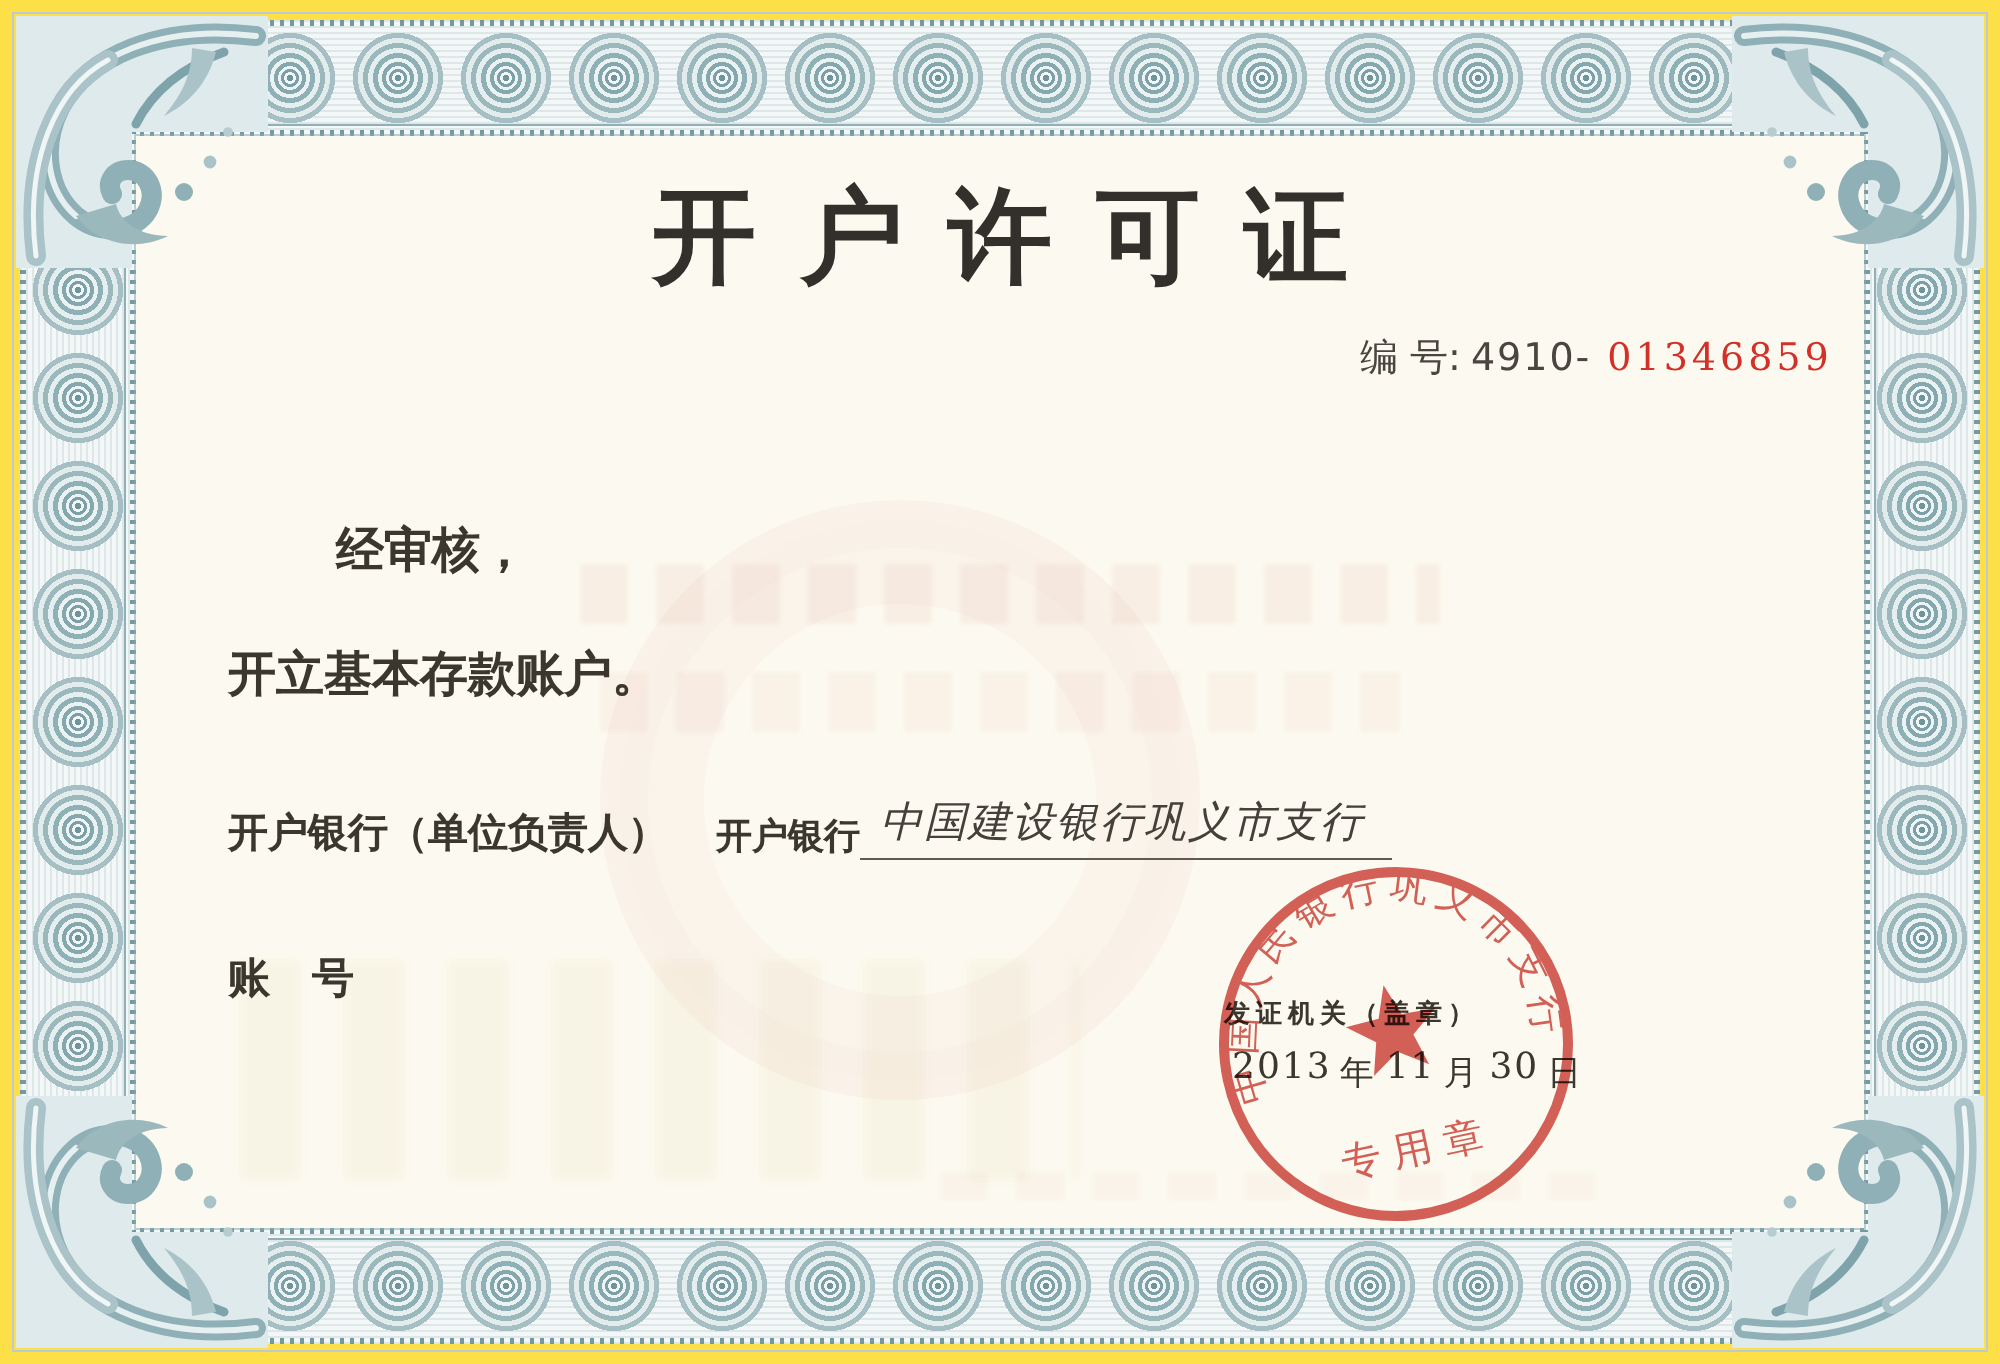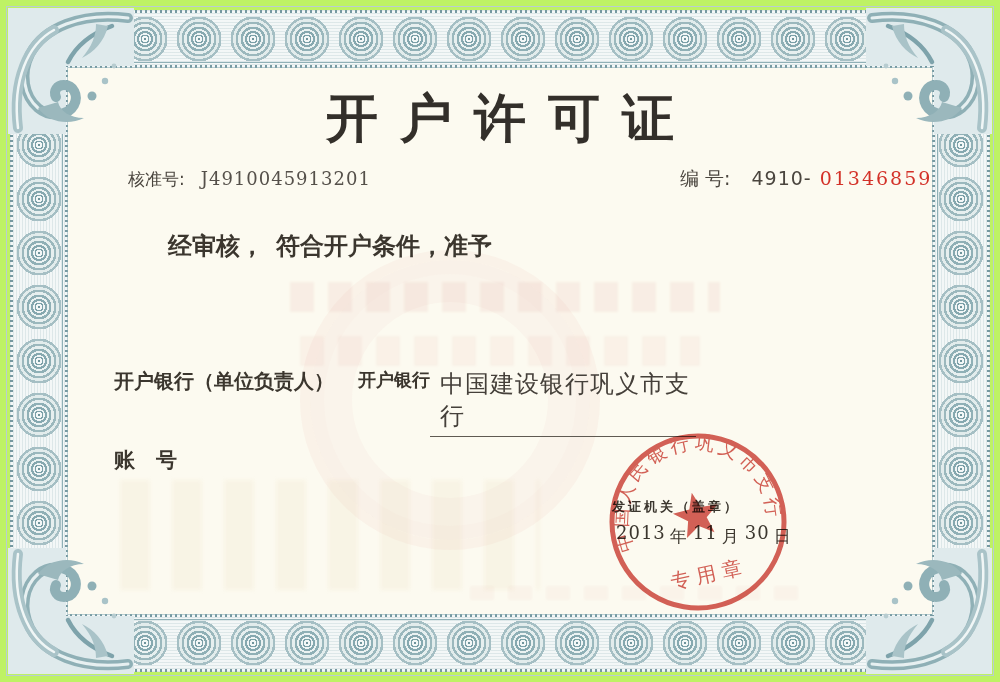--- a/index.html
+++ b/index.html
@@ -1,16 +1,16 @@
 <!DOCTYPE html>
 <html><head>
 <meta charset="utf-8">
 <style>
   html,body{margin:0;padding:0;background:#e9e9e9;}
-  .stage{width:1000px;height:682px;position:relative;margin:0 auto;background:#bef264;
+  .stage{width:1000px;height:682px;position:relative;margin:0 auto;background:#fde047;
          font-family:"DejaVu Sans","Liberation Sans",sans-serif;overflow:hidden;}
 
   
   .frame-outline{position:absolute;inset:6px;border:1px solid #b9cdd1;z-index:2;pointer-events:none;}
   .paper{position:absolute;inset:64px;background:#fcfaf0;z-index:0;}
   .strip{position:absolute;z-index:1;background-color:#f3f7f7;}
   .strip.h{left:10px;right:10px;height:58px;
     background-image:
       radial-gradient(circle, #6f949c 0 1.5px, #f2f7f7 1.5px 3px, #7ba0a8 3px 4.5px, #eef4f5 4.5px 6px,
         #85a8af 6px 8px, #eaf2f2 8px 10px, #8fb0b6 10px 12.5px, #e6efef 12.5px 15px,
@@ -55,35 +55,35 @@
 
   
   .ink{color:#3b362e;}
   .title{position:absolute;top:84px;left:0;width:100%;text-align:center;z-index:5;
     font-size:52px;font-weight:700;letter-spacing:22px;text-indent:22px;color:#332f2a;}
   .hdr-row{position:absolute;z-index:5;font-size:17px;color:#4a453e;}
   .approval{left:128px;top:168px;}
   .approval .val{font-family:"DejaVu Serif","Liberation Serif",serif;font-size:18px;
     letter-spacing:1px;margin-left:16px;color:#55504a;}
   .serial{left:680px;top:166px;font-size:19px;}
-  .serial .pre{margin-left:21px;letter-spacing:1px;}
+  .serial .pre{margin-left:5px;letter-spacing:1px;}
   .serial .red{font-family:"DejaVu Serif","Liberation Serif",serif;color:#d33128;
     letter-spacing:2px;margin-left:8px;}
 
-  .bodyline{position:absolute;z-index:5;display:flex;align-items:flex-start;font-size:24px;font-weight:600;}
+  .bodyline{position:absolute;z-index:5;display:flex;align-items:flex-end;font-size:24px;font-weight:600;margin-top:29px;}
   .l1{left:168px;top:230px;}
   .l2{left:114px;top:292px;}
   .l3{left:114px;top:368px;font-size:20px;}
   .l4{left:114px;top:446px;font-size:21px;}
   .fill{border-bottom:1px solid #5f5a52;display:inline-block;text-align:left;
     font-weight:400;font-family:"DejaVu Serif","Liberation Serif",serif;
     padding:0 0 4px 10px;color:#45403a;}
   .fill.company{width:342px;font-size:19px;letter-spacing:1px;}
   .fill.rep{width:178px;font-size:19px;letter-spacing:2px;}
-  .fill.bank{width:256px;font-size:24px;letter-spacing:1px;}
+  .fill.bank{width:256px;font-size:21px;letter-spacing:1px;font-style:italic;}
   .fill.acct{width:306px;font-size:21px;letter-spacing:1px;}
   .gap24{display:inline-block;width:24px;} .gap12{display:inline-block;width:12px;}
 
   .issuer{position:absolute;left:612px;top:498px;z-index:5;color:#3b362e;}
   .issuer .lab{font-size:13px;font-weight:700;letter-spacing:3px;}
   .issuer .date{margin-top:9px;font-size:17px;letter-spacing:2px;}
   .issuer .num{font-family:"DejaVu Serif","Liberation Serif",serif;position:relative;top:-3px;
     letter-spacing:1px;margin:0 4px;font-size:18px;}
 
   .stamp{position:absolute;left:606px;top:430px;width:184px;height:184px;z-index:6;
@@ -142,33 +142,32 @@
     </svg>
 
   <div class="wm wm-ring"></div>
   <div class="wm wm-band b1"></div>
   <div class="wm wm-band b2"></div>
   <div class="wm wm-band b3"></div>
   <div class="wm wm-gold"></div>
 
   <div class="title">开户许可证</div>
 
-  <div class="hdr-row approval">
-    <span>核准号:</span><span class="val">J4910045913201</span>
-  </div>
   <div class="hdr-row serial">
     <span>编 号:</span><span class="pre">4910-</span><span class="red">01346859</span>
   </div>
 
   <div class="bodyline l1 ink">
     <span>经审核，</span>
     <span class="gap12"></span>
-    <span>符合开户条件，准予</span>
   </div>
 
+  <div class="bodyline l2 ink">
+    <span>开立基本存款账户。</span>
+  </div>
 
   <div class="bodyline l3 ink">
     <span>开户银行（单位负责人）</span>
     <span class="gap24"></span>
     <span style="font-size:18px;">开户银行</span>
     <span class="fill bank">中国建设银行巩义市支行</span>
   </div>
 
   <div class="bodyline l4 ink">
     <span>账　号</span>

